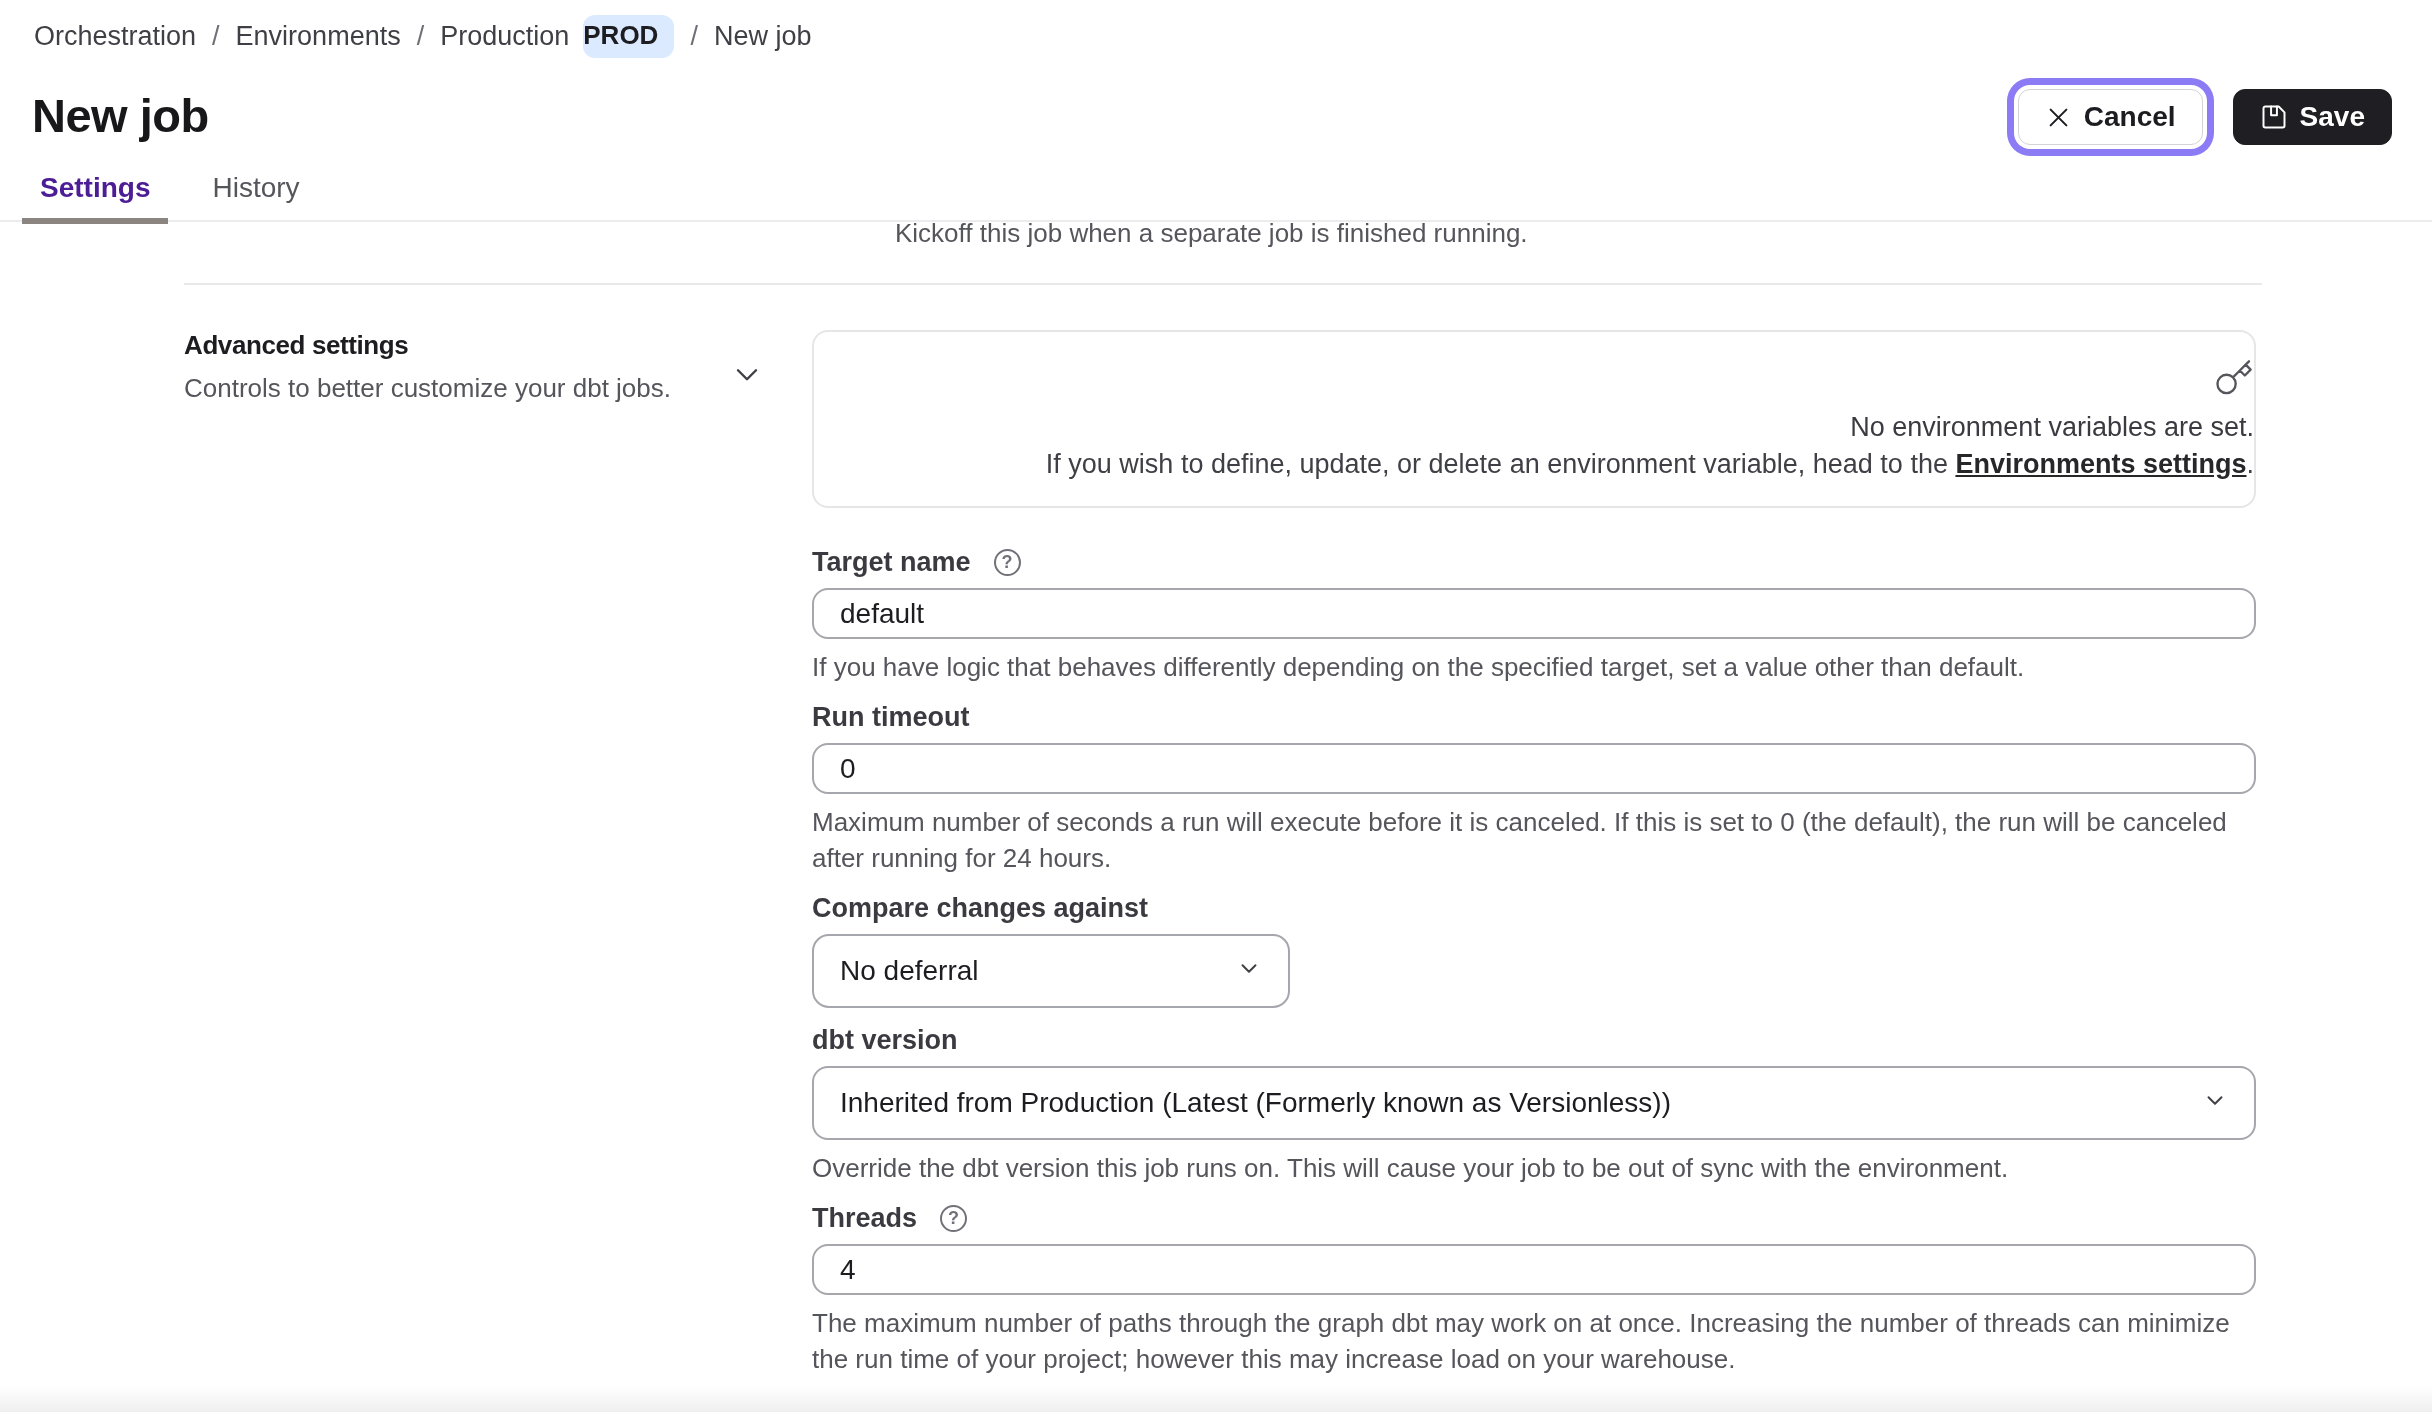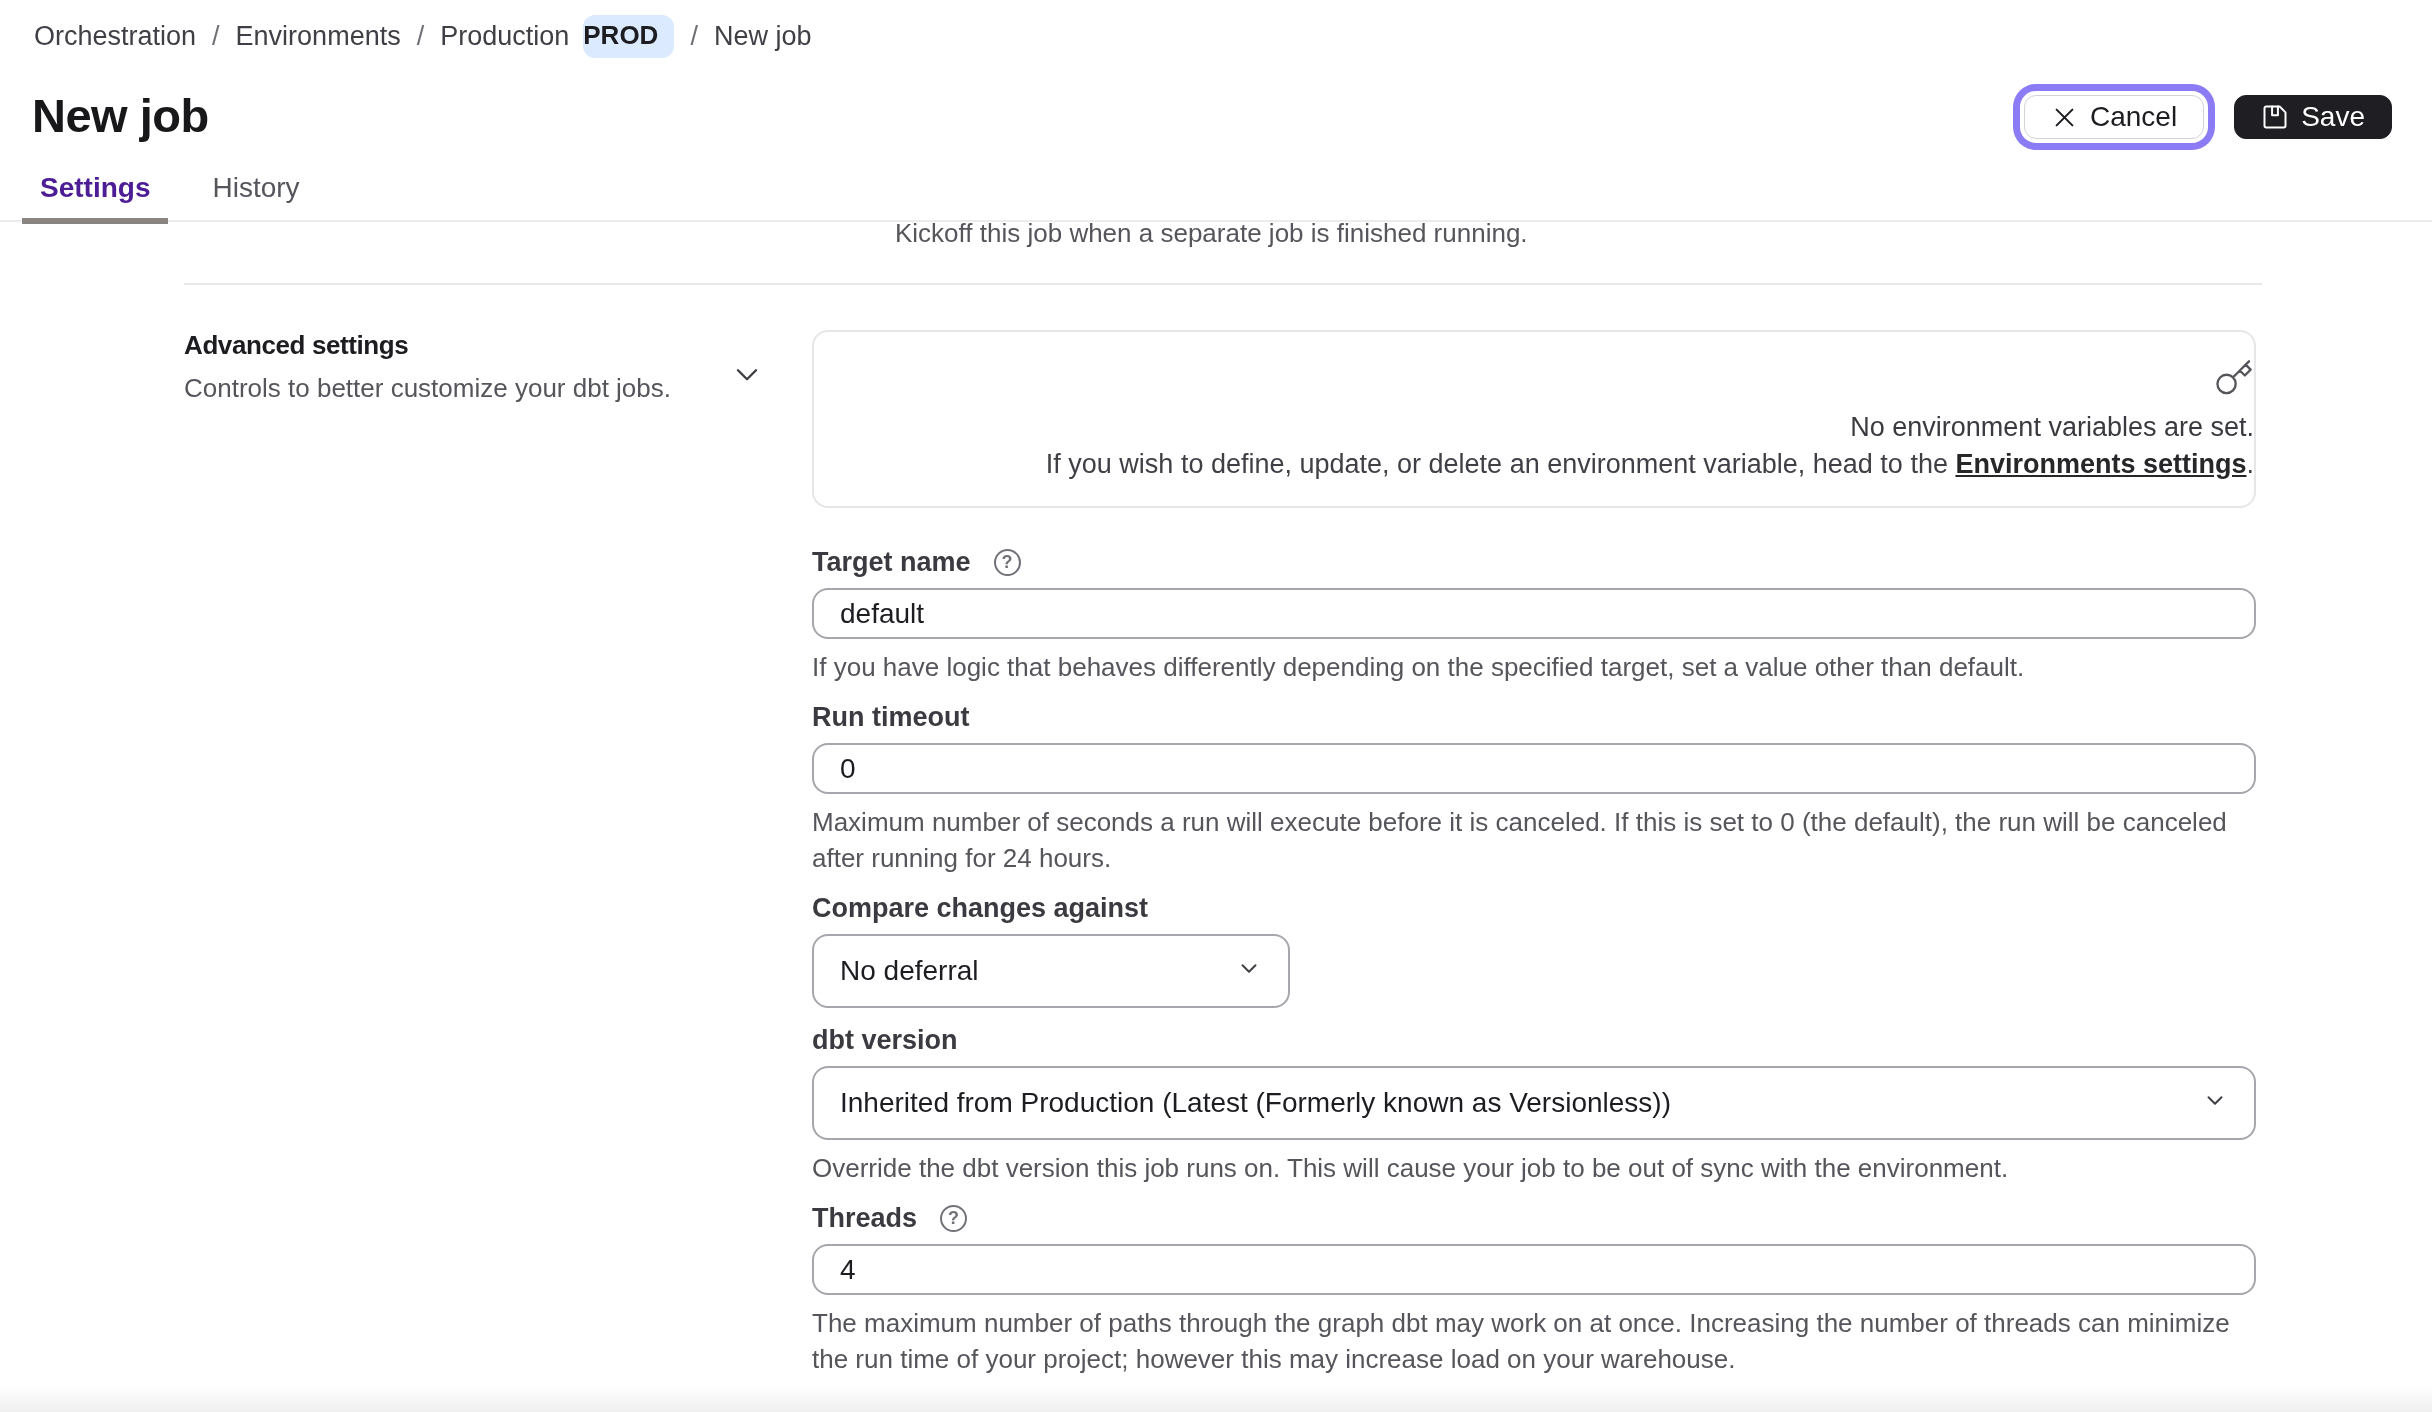--- a/index.html
+++ b/index.html
@@ -44,25 +44,25 @@
     color: #18181b;
   }
   .header-actions {
     position: absolute;
     top: 88px; right: 40px;
     display: flex; align-items: center; gap: 30px;
     height: 58px;
   }
   .btn {
     display: inline-flex; align-items: center; gap: 12px;
-    height: 44px;
+    height: 56px;
     padding: 0 26px;
     border-radius: 12px;
     font-size: 28px;
-    font-weight: 400;
+    font-weight: 700;
     cursor: pointer;
     font-family: inherit;
     border: 1px solid transparent;
   }
   .btn-cancel {
     background: #ffffff;
     border-color: #d4d4d8;
     color: #1c1c21;
     box-shadow: 0 0 0 4px #ffffff, 0 0 0 11px #8b7bf4;
   }
@@ -177,21 +177,21 @@
     height: 74px;
     border: 2px solid #a6a6ad;
     border-radius: 16px;
     padding: 0 26px;
     display: flex; align-items: center; justify-content: space-between;
     font-size: 28px; color: #1c1c21;
     background: #ffffff;
     cursor: pointer;
   }
   .select-control .sel-chevron { color: #3f3f46; flex: 0 0 auto; margin-left: 20px; }
-  .select-narrow { width: 478px; }
+  .select-narrow { width: 478px; border-radius: 17px; }
   .select-full { width: 100%; }
 
   .bottom-fade {
     position: absolute;
     left: 0; right: 0; bottom: 0; height: 26px;
     background: linear-gradient(to bottom, rgba(28,28,33,0), rgba(28,28,33,0.07));
     pointer-events: none;
   }
 </style>
 </head>

